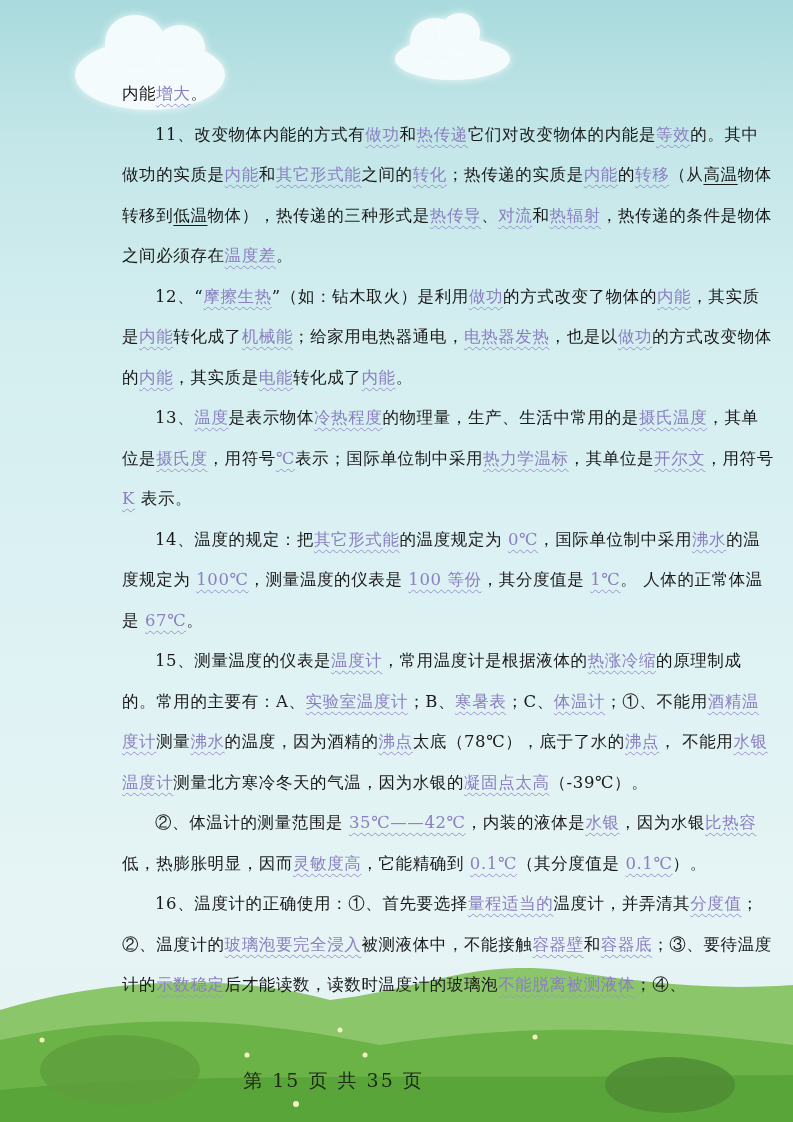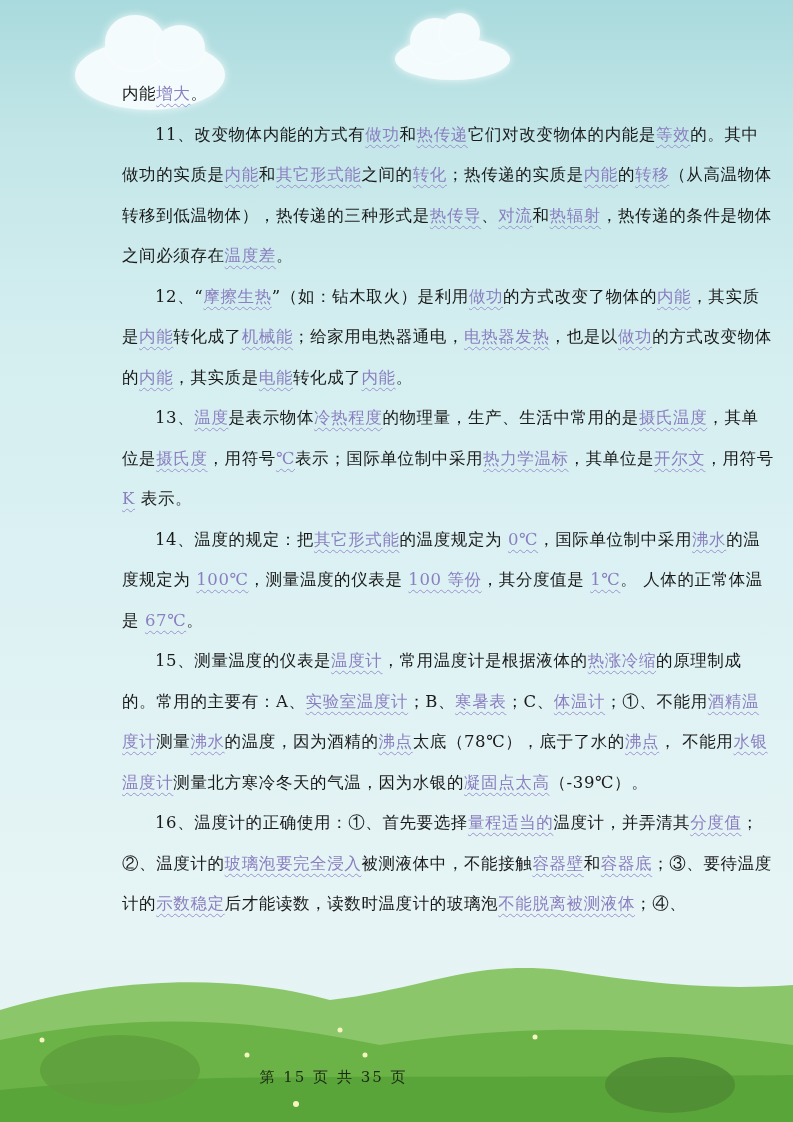--- a/index.html
+++ b/index.html
@@ -10,24 +10,24 @@
     }
     .cloud { position: absolute; background: #f3fbfc; border-radius: 50%; box-shadow: 0 0 8px rgba(255,255,255,0.8); }
     .hills { position: absolute; left: 0; top: 0; width: 793px; height: 1122px; pointer-events: none; }
     .page {
       position: absolute; left: 78px; top: 74px; width: 652px;
       font-size: 16.5px; line-height: 40.5px; color: #1a1a1a; letter-spacing: 0.6px; margin-left: 44px;
     }
     .para { margin: 0; text-indent: 2em; }
     .para.noindent { text-indent: 0; }
     .hl { color: #8a7fc0; text-decoration: underline wavy #9c93cf; text-decoration-thickness: 1px; text-underline-offset: 4px; }
-    .ul { text-underline-offset: 4px; }
+    .ul { text-decoration: underline; text-underline-offset: 4px; }
     .footer {
       position: absolute; top: 1068px; left: 0; width: 667px; text-align: center;
-      font-size: 15px; color: #1c2a14; letter-spacing: 2px;
+      font-size: 19px; color: #1c2a14; letter-spacing: 2px;
     }
   </style>
 </head>
 <body>
 
 <div>
   <div class="cloud" style="left:75px;top:40px;width:150px;height:70px;"></div>
   <div class="cloud" style="left:105px;top:15px;width:60px;height:55px;"></div>
   <div class="cloud" style="left:155px;top:25px;width:50px;height:45px;"></div>
 </div>
@@ -51,16 +51,17 @@
   <circle cx="296" cy="1104" r="3" fill="#f5f5c0"></circle>
 </svg>
 
 <div class="page" id="doc">
     <p class="para noindent"><span>内能</span><span class="hl">增大</span><span>。</span></p>
     <p class="para"><span>11、改变物体内能的方式有</span><span class="hl">做功</span><span>和</span><span class="hl">热传递</span><span>它们对改变物体的内能是</span><span class="hl">等效</span><span>的。其中做功的实质是</span><span class="hl">内能</span><span>和</span><span class="hl">其它形式能</span><span>之间的</span><span class="hl">转化</span><span>；热传递的实质是</span><span class="hl">内能</span><span>的</span><span class="hl">转移</span><span>（从</span><span class="ul">高温</span><span>物体转移到</span><span class="ul">低温</span><span>物体），热传递的三种形式是</span><span class="hl">热传导</span><span>、</span><span class="hl">对流</span><span>和</span><span class="hl">热辐射</span><span>，热传递的条件是物体之间必须存在</span><span class="hl">温度差</span><span>。</span></p>
     <p class="para"><span>12、“</span><span class="hl">摩擦生热</span><span>”（如：钻木取火）是利用</span><span class="hl">做功</span><span>的方式改变了物体的</span><span class="hl">内能</span><span>，其实质是</span><span class="hl">内能</span><span>转化成了</span><span class="hl">机械能</span><span>；给家用电热器通电，</span><span class="hl">电热器发热</span><span>，也是以</span><span class="hl">做功</span><span>的方式改变物体的</span><span class="hl">内能</span><span>，其实质是</span><span class="hl">电能</span><span>转化成了</span><span class="hl">内能</span><span>。</span></p>
     <p class="para"><span>13、</span><span class="hl">温度</span><span>是表示物体</span><span class="hl">冷热程度</span><span>的物理量，生产、生活中常用的是</span><span class="hl">摄氏温度</span><span>，其单位是</span><span class="hl">摄氏度</span><span>，用符号</span><span class="hl">℃</span><span>表示；国际单位制中采用</span><span class="hl">热力学温标</span><span>，其单位是</span><span class="hl">开尔文</span><span>，用符号 </span><span class="hl">K</span><span> 表示。</span></p>
     <p class="para"><span>14、温度的规定：把</span><span class="hl">其它形式能</span><span>的温度规定为 </span><span class="hl">0℃</span><span>，国际单位制中采用</span><span class="hl">沸水</span><span>的温度规定为 </span><span class="hl">100℃</span><span>，测量温度的仪表是 </span><span class="hl">100 等份</span><span>，其分度值是 </span><span class="hl">1℃</span><span>。 人体的正常体温是 </span><span class="hl">67℃</span><span>。</span></p>
     <p class="para"><span>15、测量温度的仪表是</span><span class="hl">温度计</span><span>，常用温度计是根据液体的</span><span class="hl">热涨冷缩</span><span>的原理制成的。常用的主要有：A、</span><span class="hl">实验室温度计</span><span>；B、</span><span class="hl">寒暑表</span><span>；C、</span><span class="hl">体温计</span><span>；①、不能用</span><span class="hl">酒精温度计</span><span>测量</span><span class="hl">沸水</span><span>的温度，因为酒精的</span><span class="hl">沸点</span><span>太底（78℃），底于了水的</span><span class="hl">沸点</span><span>， 不能用</span><span class="hl">水银温度计</span><span>测量北方寒冷冬天的气温，因为水银的</span><span class="hl">凝固点太高</span><span>（-39℃）。</span></p>
+    <p class="para"><span>②、体温计的测量范围是 </span><span class="hl">35℃——42℃</span><span>，内装的液体是</span><span class="hl">水银</span><span>，因为水银</span><span class="hl">比热容</span><span>低，热膨胀明显，因而</span><span class="hl">灵敏度高</span><span>，它能精确到 </span><span class="hl">0.1℃</span><span>（其分度值是 </span><span class="hl">0.1℃</span><span>）。</span></p>
     <p class="para"><span>16、温度计的正确使用：①、首先要选择</span><span class="hl">量程适当的</span><span>温度计，并弄清其</span><span class="hl">分度值</span><span>；②、温度计的</span><span class="hl">玻璃泡要完全浸入</span><span>被测液体中，不能接触</span><span class="hl">容器壁</span><span>和</span><span class="hl">容器底</span><span>；③、要待温度计的</span><span class="hl">示数稳定</span><span>后才能读数，读数时温度计的玻璃泡</span><span class="hl">不能脱离被测液体</span><span>；④、</span></p>
   </div>
 
 <div class="footer">第 15 页 共 35 页</div>
 
 </body></html>

